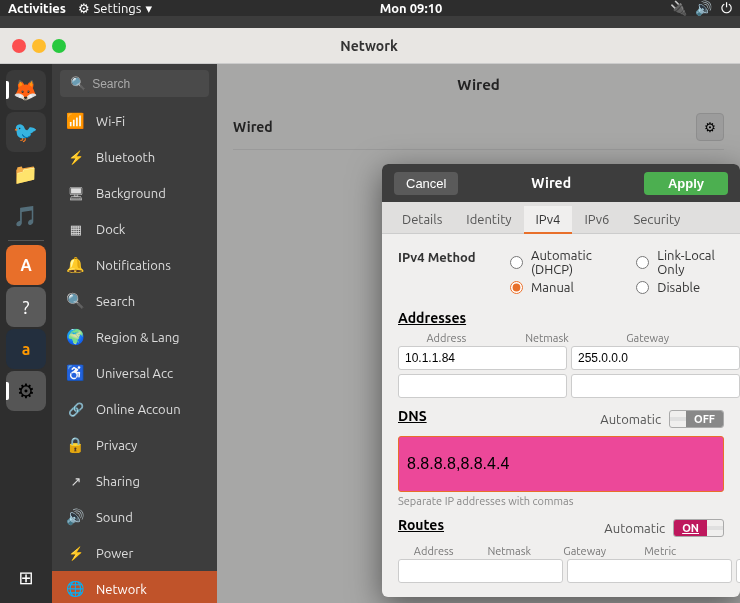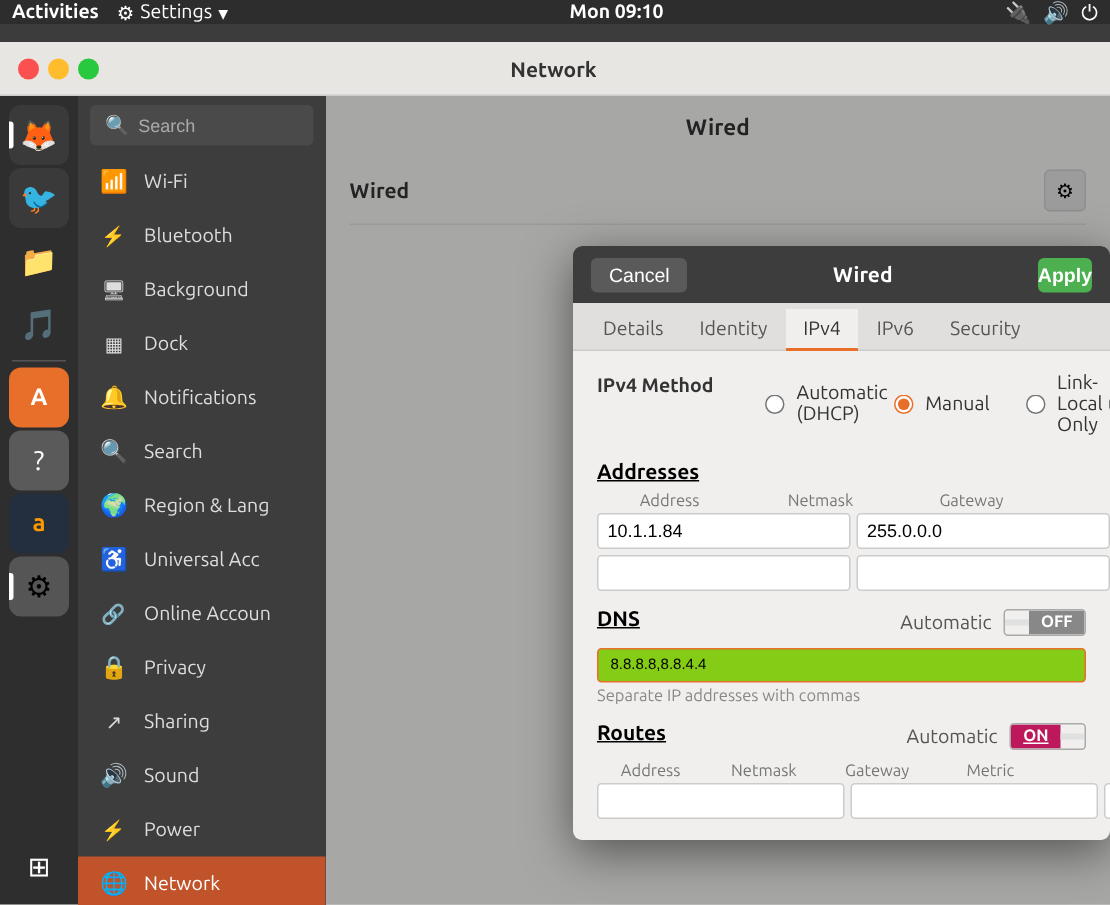--- a/index.html
+++ b/index.html
@@ -163,21 +163,21 @@
       border-radius: 4px;
       padding: 4px 12px;
       font-size: 13px;
       cursor: pointer;
     }
     .dialog-apply-btn {
       background: #4caf50;
       color: #fff;
       border: none;
       border-radius: 4px;
-      padding: 4px 0;
+      padding: 4px 24px;
       font-size: 13px;
       cursor: pointer;
       font-weight: bold;
     }
     .dialog-tabs {
       display: flex;
       gap: 0;
       background: #e0dfde;
       border-bottom: 1px solid #ccc;
       padding: 4px 8px 0 8px;
@@ -196,21 +196,21 @@
       background: #f0efee;
     }
     .dialog-body { padding: 14px 16px; }
     .ipv4-method-row {
       display: flex;
       align-items: flex-start;
       margin-bottom: 16px;
       gap: 12px;
     }
     .ipv4-label { font-size: 13px; font-weight: bold; color: #333; min-width: 100px; padding-top: 2px; }
-    .radio-group { display: flex; gap: 4px; }
+    .radio-group { display: flex; flex-direction: column; gap: 4px; }
     .radio-row { display: flex; align-items: center; gap: 8px; font-size: 13px; color: #333; }
     .radio-row input[type=radio] { accent-color: #e86f2a; }
 
     .section-label { font-size: 14px; font-weight: bold; color: #000000; margin-bottom: 6px; text-decoration: underline; }
     .addresses-header { display: grid; grid-template-columns: 1fr 1fr 1fr 24px; gap: 4px; margin-bottom: 2px; }
     .addresses-header span { font-size: 11px; color: #777; text-align: center; }
     .address-row { display: grid; grid-template-columns: 1fr 1fr 1fr 24px; gap: 4px; margin-bottom: 4px; align-items: center; }
     .address-input {
       border: 1px solid #ccc;
       border-radius: 3px;
@@ -225,23 +225,23 @@
     .dns-auto-row { display: flex; align-items: center; gap: 8px; font-size: 13px; color: #555; }
     .toggle-off {
       display: flex; align-items: center; border: 1px solid #aaa; border-radius: 3px; overflow: hidden; font-size: 11px; cursor: pointer;
     }
     .toggle-off .tog-blank { padding: 2px 8px; background: #e0e0e0; color: #888; }
     .toggle-off .tog-off { padding: 2px 8px; background: #888; color: #fff; font-weight: bold; }
     .dns-input {
       width: 100%;
       border: 1px solid #e86f2a;
       border-radius: 3px;
-      padding: 5px 8px;
-      font-size: 10px;
-      background: #84cc16;
+      padding: 18px 8px;
+      font-size: 16px;
+      background: #ec4899;
       outline: none;
       margin-bottom: 3px;
     }
     .dns-hint { font-size: 11px; color: #888; }
 
     .routes-section { margin-top: 10px; }
     .routes-header-row { display: flex; align-items: center; justify-content: space-between; margin-bottom: 6px; }
     .toggle-on {
       display: flex; align-items: center; border: 1px solid #aaa; border-radius: 3px; overflow: hidden; font-size: 11px; cursor: pointer;
     }

